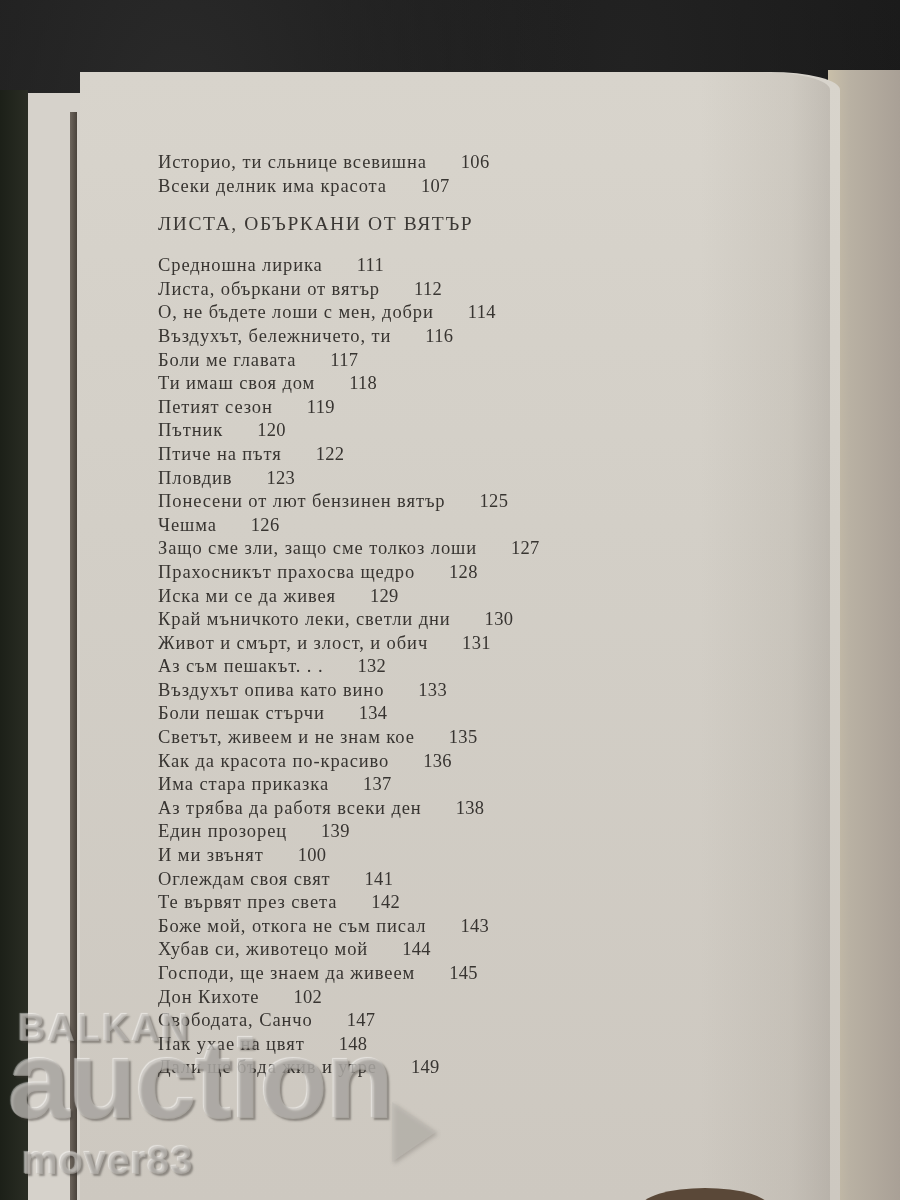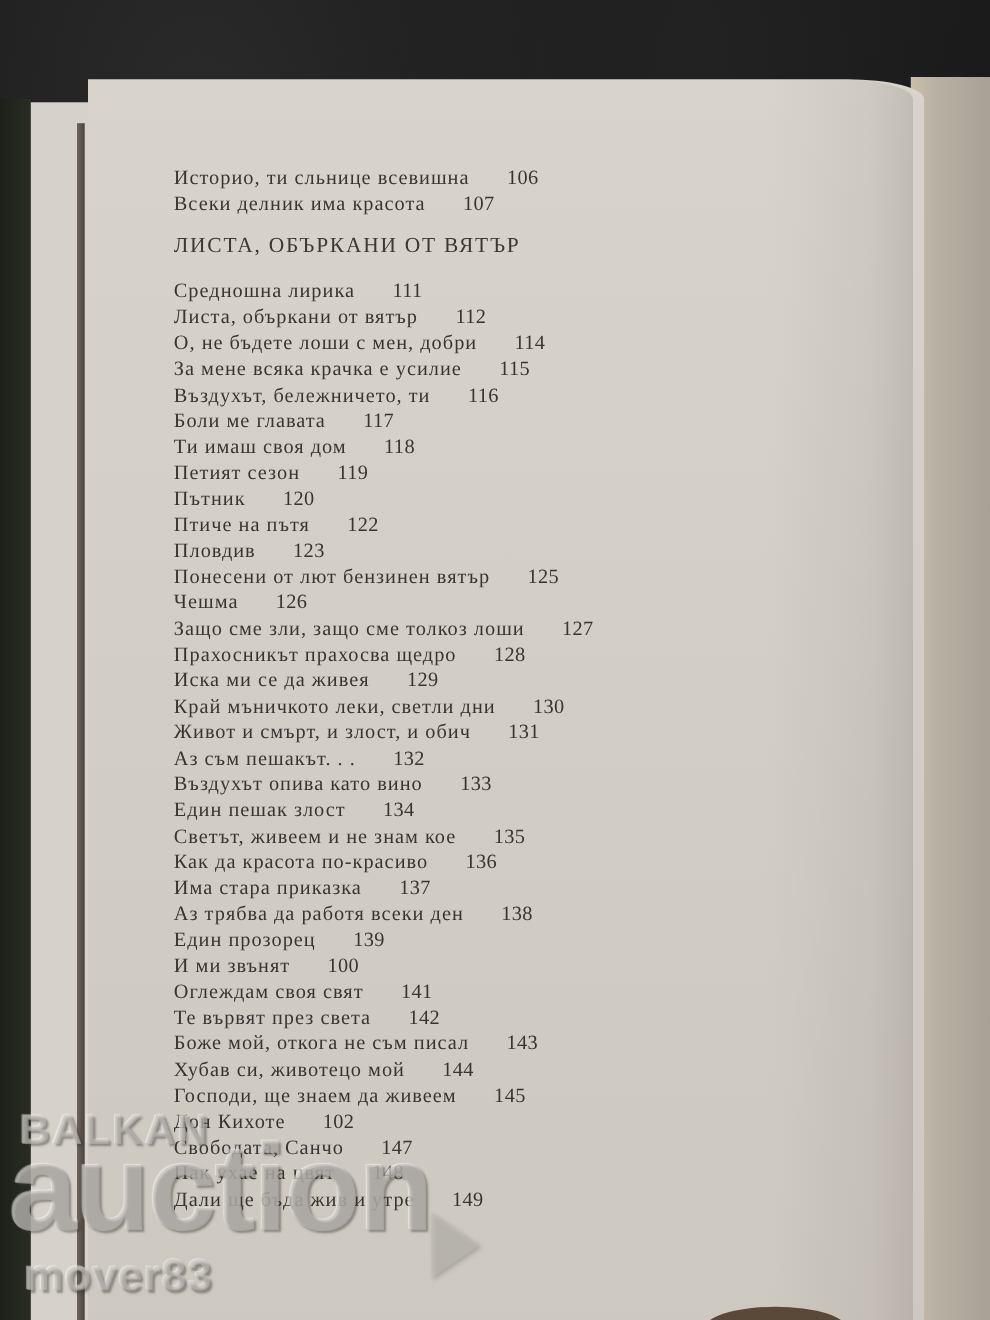--- a/index.html
+++ b/index.html
@@ -133,24 +133,20 @@
       </div>
       <div class="toc-row">
         <span class="toc-title">Листа, объркани от вятър</span>
         <span class="toc-page">112</span>
       </div>
       <div class="toc-row">
         <span class="toc-title">О, не бъдете лоши с мен, добри</span>
         <span class="toc-page">114</span>
       </div>
       <div class="toc-row">
-        <span class="toc-title">За мене всяка крачка е усилие</span>
-        <span class="toc-page">115</span>
-      </div>
-      <div class="toc-row">
         <span class="toc-title">Въздухът, бележничето, ти</span>
         <span class="toc-page">116</span>
       </div>
       <div class="toc-row">
         <span class="toc-title">Боли ме главата</span>
         <span class="toc-page">117</span>
       </div>
       <div class="toc-row">
         <span class="toc-title">Ти имаш своя дом</span>
         <span class="toc-page">118</span>
@@ -201,21 +197,21 @@
       </div>
       <div class="toc-row">
         <span class="toc-title">Аз съм пешакът. . .</span>
         <span class="toc-page">132</span>
       </div>
       <div class="toc-row">
         <span class="toc-title">Въздухът опива като вино</span>
         <span class="toc-page">133</span>
       </div>
       <div class="toc-row">
-        <span class="toc-title">Един пешак злост</span>
+        <span class="toc-title">Боли пешак стърчи</span>
         <span class="toc-page">134</span>
       </div>
       <div class="toc-row">
         <span class="toc-title">Светът, живеем и не знам кое</span>
         <span class="toc-page">135</span>
       </div>
       <div class="toc-row">
         <span class="toc-title">Как да красота по-красиво</span>
         <span class="toc-page">136</span>
       </div>

